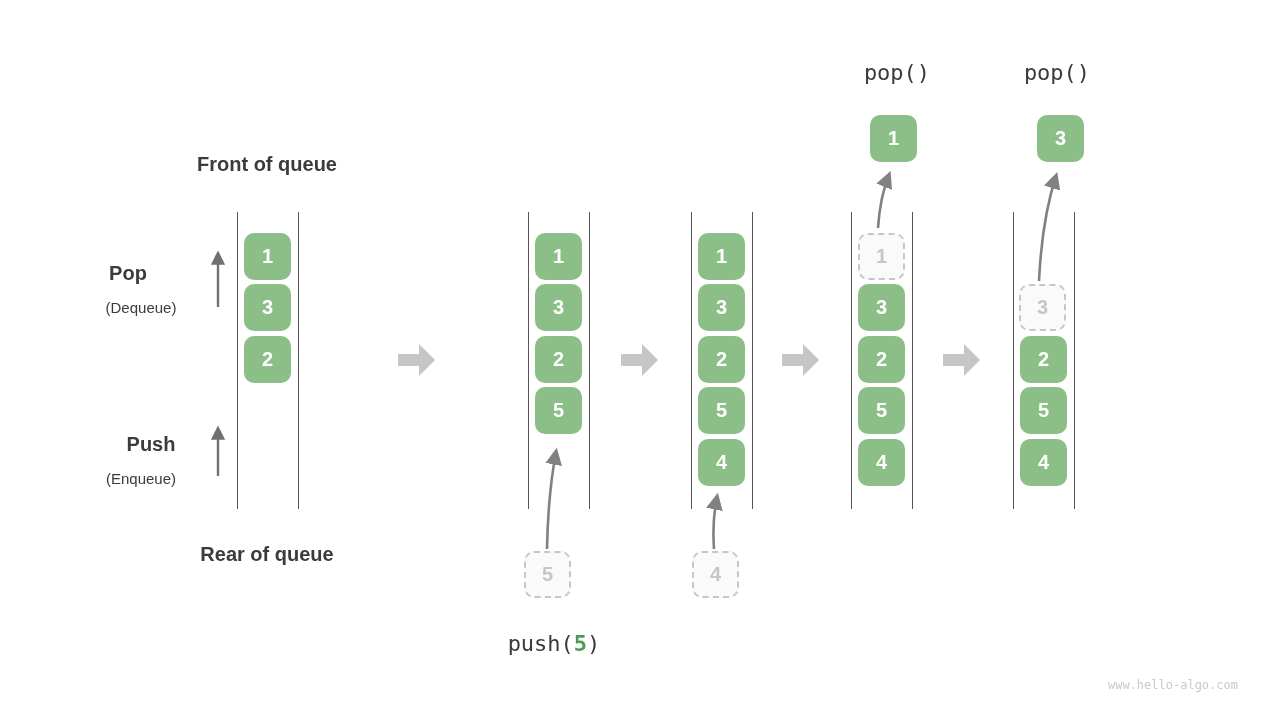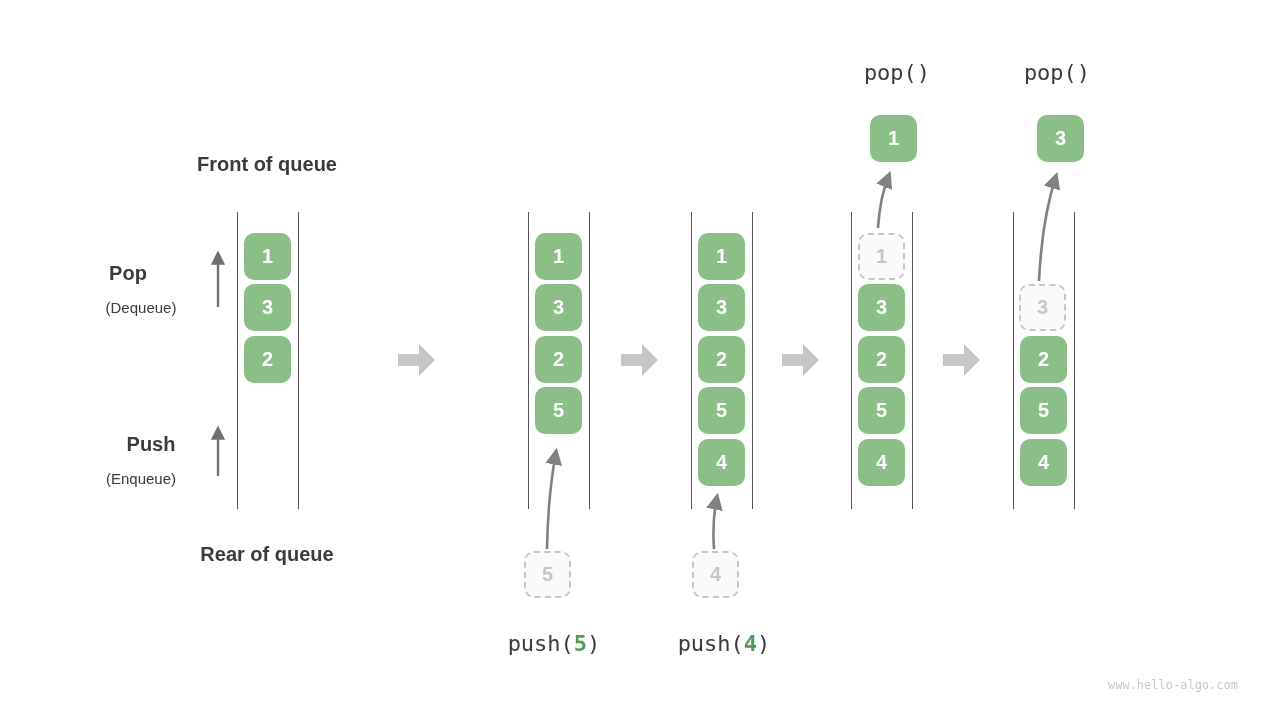--- a/index.html
+++ b/index.html
@@ -114,19 +114,18 @@
       <polygon points="0,11 21,11 21,1 37,17 21,33 21,23 0,23" fill="#c6c6c6"></polygon>
     </svg>
   <svg class="blockarrow" style="left:782px;" width="38" height="34">
       <polygon points="0,11 21,11 21,1 37,17 21,33 21,23 0,23" fill="#c6c6c6"></polygon>
     </svg>
   <svg class="blockarrow" style="left:943px;" width="38" height="34">
       <polygon points="0,11 21,11 21,1 37,17 21,33 21,23 0,23" fill="#c6c6c6"></polygon>
     </svg>
 
   <div class="abs op" style="left:474px;top:631px;"><span>push(</span><span class="arg">5</span><span>)</span></div>
-  <div class="abs op" style="left:644px;top:631px;"><span>push(</span><span class="arg">4</span><span>)</span></div>
   <div class="abs op" style="left:817px;top:60px;">pop()</div>
   <div class="abs op" style="left:977px;top:60px;">pop()</div>
 
   <div class="abs watermark" style="left:1018px;top:678px;">www.hello-algo.com</div>
 
 </div>
 
 </body></html>

